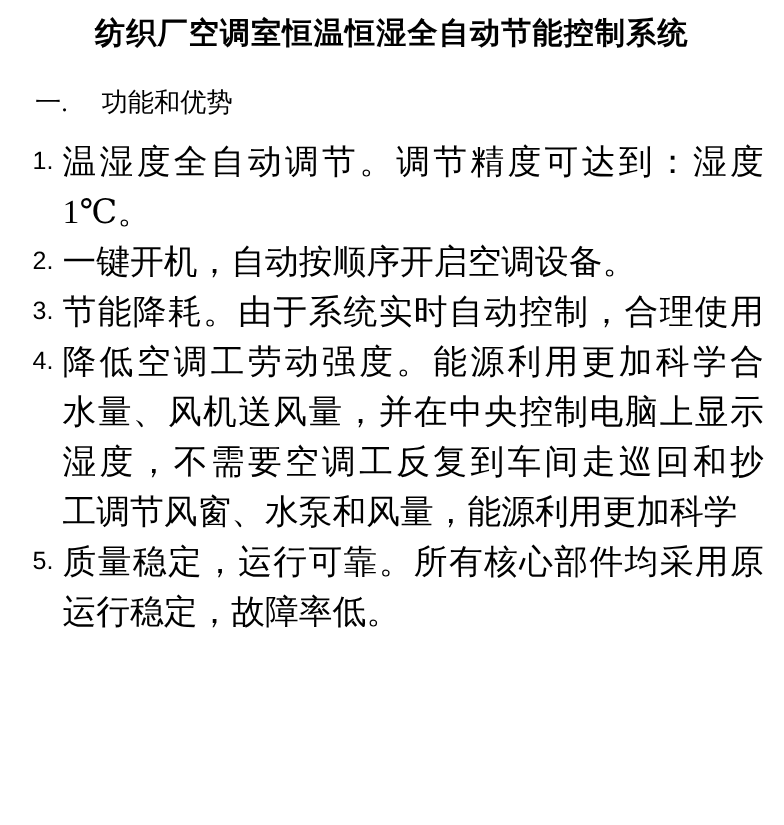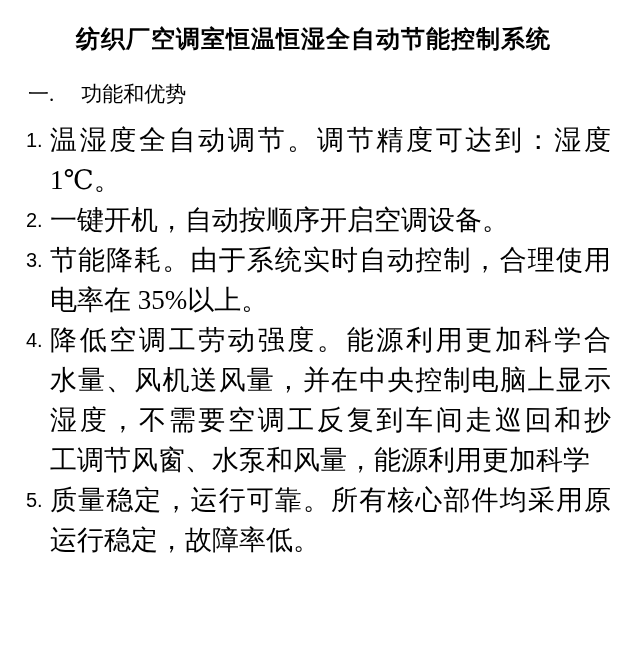--- a/index.html
+++ b/index.html
@@ -11,21 +11,21 @@
     position: relative;
     width: 627px;
     height: 660px;
     background: #ffffff;
     color: #000000;
     font-family: "Liberation Serif", "DejaVu Serif", serif;
     overflow: hidden;
   }
   .doc-title {
     margin: 0;
-    padding-top: 24px;
+    padding-top: 12px;
     font-size: 24px;
     font-weight: 700;
     line-height: 30px;
     text-align: center;
     letter-spacing: 1px;
   }
   .section-heading {
     margin: 27px 0 0 28px;
     font-size: 21px;
     line-height: 26px;
@@ -85,21 +85,20 @@
     </div>
 
     <div class="item">
       <span class="item-num">2.</span>
       <div class="line">一键开机，自动按顺序开启空调设备。</div>
     </div>
 
     <div class="item">
       <span class="item-num">3.</span>
       <div class="line jline">节能降耗。由于系统实时自动控制，合理使用新风和回风，</div>
-      <div class="line">电率在 35%以上。</div>
     </div>
 
     <div class="item">
       <span class="item-num">4.</span>
       <div class="line jline">降低空调工劳动强度。能源利用更加科学合理、水泵送</div>
       <div class="line jline">水量、风机送风量，并在中央控制电脑上显示车间当前温</div>
       <div class="line jline">湿度，不需要空调工反复到车间走巡回和抄表，不需要人</div>
       <div class="line">工调节风窗、水泵和风量，能源利用更加科学合理。</div>
     </div>
 

